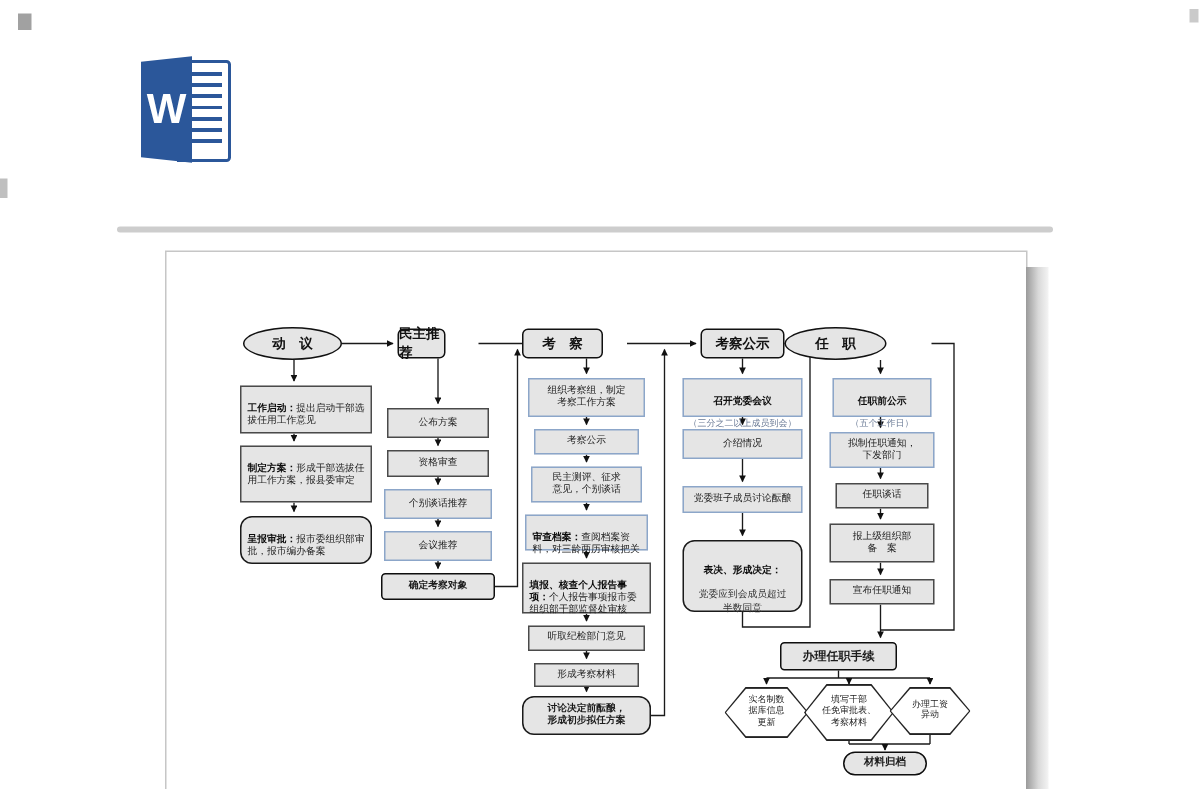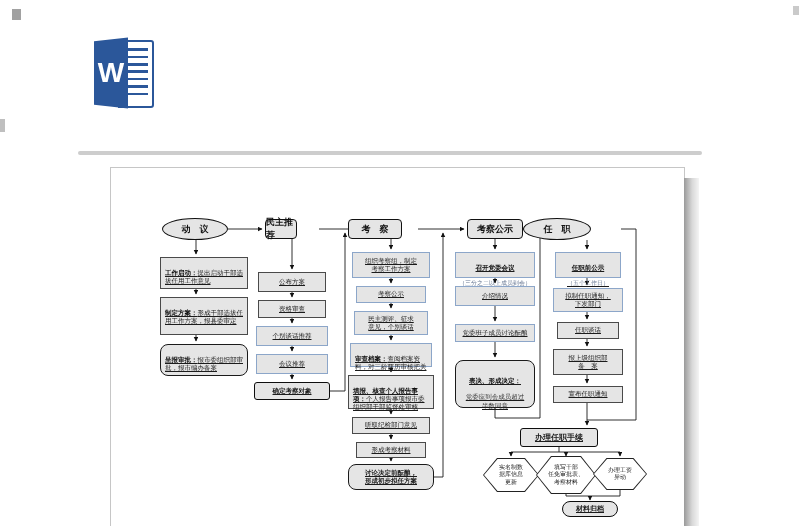--- a/index.html
+++ b/index.html
@@ -14,21 +14,21 @@
   .top-strip{position:absolute;left:78px;top:151px;width:624px;height:4px;background:#cdcdcd;border-radius:2px;}
   .artifact{position:absolute;background:#8a8a8a;}
   
   .sheet{position:absolute;left:110px;top:167px;width:573px;height:359px;background:#fff;border:1px solid #c6c6c6;}
   .sheet-shadow{position:absolute;left:684px;top:178px;width:15px;height:348px;background:linear-gradient(90deg,#9a9a9a,#d9d9d9 55%,#f4f4f4);}
   .doc-title{position:absolute;left:110px;top:184px;width:573px;text-align:center;font-size:13px;font-weight:bold;color:#111;}
   
   .node,.stagehead{position:absolute;background:#e5e5e5;box-sizing:border-box;z-index:2;}
   .stagehead{border:1.4px solid #111;font-weight:bold;font-size:9px;display:flex;align-items:center;justify-content:center;border-radius:4px;color:#111;}
   .ellipse{border-radius:50% !important;}
-  .node{border:1px solid #4a4a4a;font-size:6.5px;line-height:1.25;color:#1c1c1c;display:flex;align-items:center;justify-content:center;text-align:center;padding:1px 2px;white-space:pre-line;text-decoration:underline;}
+  .node{border:1px solid #4a4a4a;font-size:6.5px;line-height:1.25;color:#1c1c1c;display:flex;align-items:center;justify-content:center;text-align:center;padding:1px 2px;white-space:pre-line;}
   .node.blue{border-color:#8ca6c9;}
   .node.leftal{display:block;text-align:left;padding:3px 4px;}
   .node.term{border-radius:8px;border-width:1.2px;border-color:#1a1a1a;}
   .node.boldbox{border-width:1.5px;border-color:#0e0e0e;font-weight:bold;border-radius:3px;}
   .node.stack{display:block;text-align:center;padding-top:3px;}
   .lead{font-weight:bold;color:#0c0c0c;}
   .sub{font-size:6px;color:#6b7b96;display:block;}
   .blk{display:block;}
   .hex{position:absolute;z-index:2;}
   .hex .hex-out{position:absolute;inset:0;background:#222;clip-path:polygon(25% 0,75% 0,100% 50%,75% 100%,25% 100%,0 50%);}

